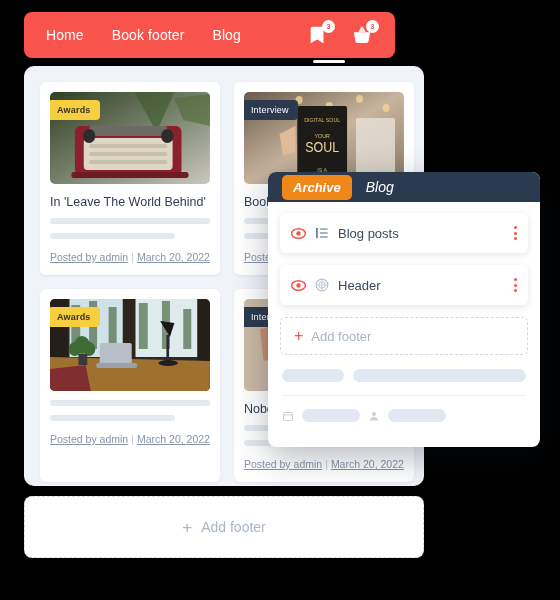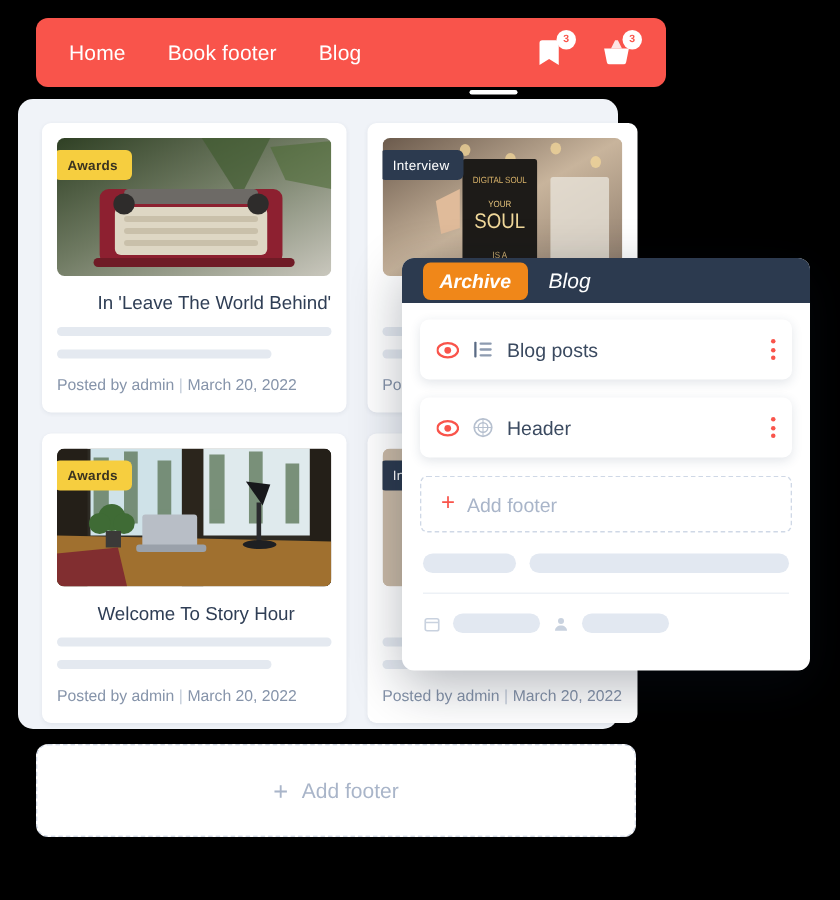--- a/index.html
+++ b/index.html
@@ -7,21 +7,21 @@
     width: 560px; height: 600px;
     background: #000000;
     font-family: "Liberation Sans", sans-serif;
     overflow: hidden;
   }
   #stage { position: relative; width: 560px; height: 600px; }
 
   
   .navbar {
     position: absolute; left: 24px; top: 12px;
-    width: 420px; height: 46px;
+    width: 371px; height: 46px;
     background: #F9544B;
     border-radius: 8px;
     display: flex; align-items: center;
     padding: 0 22px;
     z-index: 6;
     text-align: center;
   }
   .nav-links { display: flex; align-items: center; gap: 28px; }
   .nav-link {
     color: #ffffff; font-size: 14px; letter-spacing: .1px;
@@ -39,21 +39,21 @@
     line-height: 1;
   }
   .tab-indicator {
     position: absolute; left: 313px; top: 60px;
     width: 32px; height: 3px; background: #ffffff;
     border-radius: 2px; z-index: 6;
   }
 
   
   .content-panel {
-    position: absolute; left: 12px; top: 66px;
+    position: absolute; left: 24px; top: 66px;
     width: 400px; height: 420px;
     background: #F0F3F8;
     border-radius: 10px;
     padding: 16px;
     z-index: 2;
   }
   .cards-grid {
     display: grid; grid-template-columns: 1fr 1fr;
     gap: 14px 14px;
   }
@@ -68,28 +68,29 @@
   .tag {
     position: absolute; left: -2px; top: 8px;
     font-size: 9px; font-weight: bold;
     padding: 5px 9px; border-radius: 4px;
     letter-spacing: .2px;
   }
   .tag.awards { background: #F6CE3F; color: #3A3320; }
   .tag.interview { background: #2C3A4F; color: #ffffff; font-weight: normal; }
   .post-title {
     margin-top: 11px; font-size: 12.5px; color: #2F3E55;
-    white-space: nowrap; overflow: hidden; margin-left: 27px;
+    white-space: nowrap; overflow: hidden;
   }
   .skel { background: #E4E9F0; border-radius: 3px; height: 6px; margin-top: 9px; }
   .skel.w100 { width: 100%; }
   .skel.w78  { width: 78%; }
   .post-meta {
     margin-top: 12px; font-size: 10.5px; color: #8694AA;
     white-space: nowrap;
+    text-decoration: underline;
   }
   .post-meta .sep { color: #C2CBD8; padding: 0 3px; }
 
   
   .footer-add {
     position: absolute; left: 24px; top: 496px;
     width: 400px; height: 62px;
     background: #ffffff;
     border: 1.5px dashed #D3DAE6;
     border-radius: 8px;
@@ -278,21 +279,20 @@
             <g fill="#3f6b35">
                 <circle cx="36" cy="46" r="9"></circle>
                 <circle cx="28" cy="50" r="7"></circle>
                 <circle cx="44" cy="50" r="7"></circle>
               </g>
             <rect x="32" y="55" width="10" height="11" fill="#3b3a38"></rect>
             <path d="M0 70 40 66 46 92 0 92z" fill="#7b2230" opacity=".85"></path>
           </svg>
           <span class="tag awards">Awards</span>
         </div>
-        <div class="post-title">Welcome To Story Hour</div>
         <div class="skel w100"></div>
         <div class="skel w78"></div>
         <div class="post-meta">
           <span>Posted by admin</span><span class="sep">|</span><span>March 20, 2022</span>
         </div>
       </div>
 
       <div class="post-card">
         <div class="thumb-wrap">
           <svg class="thumb" viewBox="0 0 180 92" preserveAspectRatio="none">

